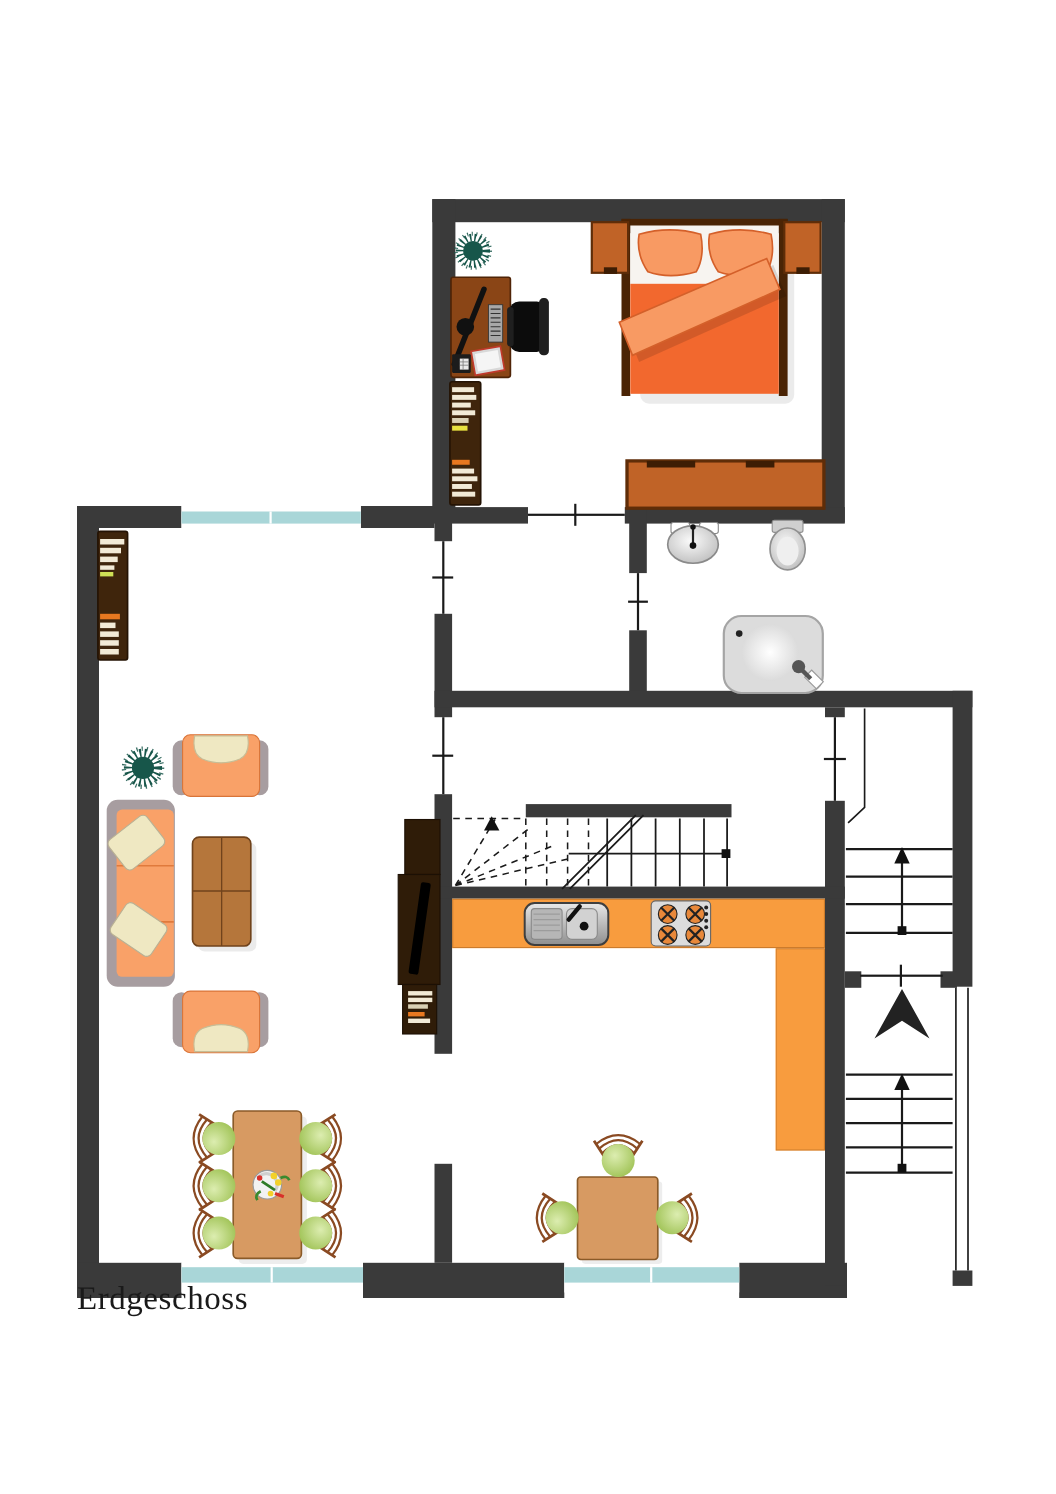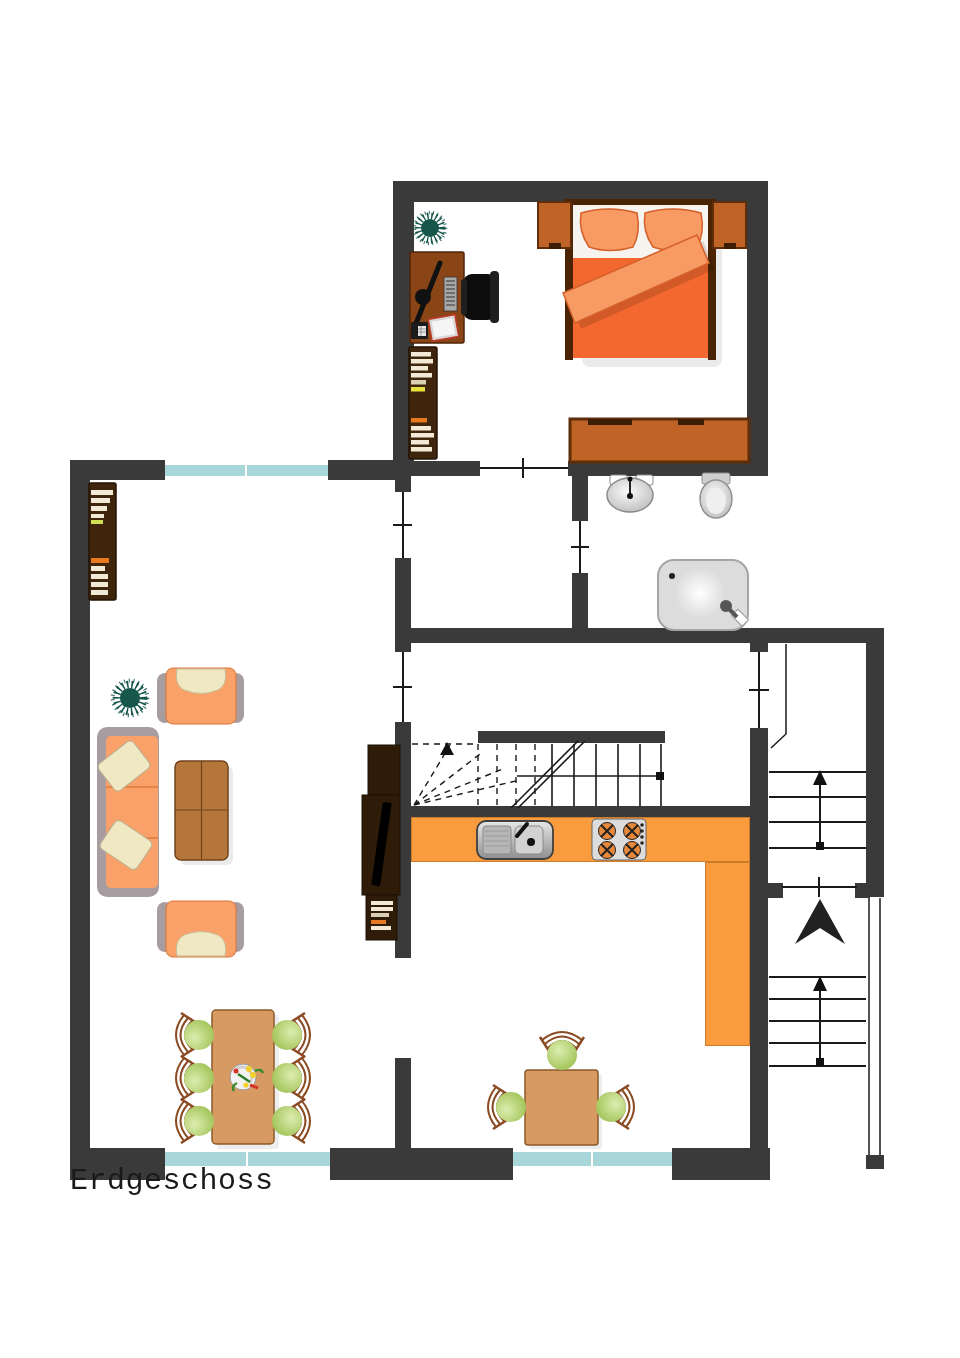--- a/index.html
+++ b/index.html
@@ -1,17 +1,17 @@
 <!DOCTYPE html>
 <html style="--c-bg: #ffffff; --c-wall: #3a3a3a; --c-line: #1a1a1a; --c-text: #1a1a1a; --c-window: #a9d6d8; --c-counter: #f89c3e; --c-bedframe: #4a2405; --c-mattress: #f7f4f0; --c-duvet: #f2682e; --c-pillow: #f89a63; --c-nightstand: #c06327; --c-trim: #5f2d08; --c-deskWood: #8a4516; --c-shelfWood: #3f250c; --c-tvWood: #2f1c08; --c-coffeeTable: #b5763b; --c-tableWood: #d79a62; --c-upholstery: #f9a168; --c-upholsteryEdge: #d97438; --c-frameGray: #a79da0; --c-cushion: #efe8c2; --c-seatGreen: #9cc050; --c-chairFrame: #8a4a22; --c-plantGreen: #17564a; --c-book: #f2ead6; --c-bookYellow: #e8e240; --c-bookOrange: #e87820; --c-fixtureGray: #cfcfcf;"><head>
 <meta charset="utf-8">
 <style>
   html,body{margin:0;padding:0;background:#fff;}
   .plan{position:relative;width:960px;height:1358px;background:var(--c-bg,#fff);
-        font-family:Liberation Mono, monospace;overflow:hidden;border-radius:23px;}
+        font-family:Liberation Serif, serif;overflow:hidden;border-radius:23px;}
   .w{position:absolute;background:var(--c-wall,#3a3a3a);}
   .ln{position:absolute;background:var(--c-line,#1a1a1a);}
   .win{position:absolute;background:#fff;}
   .win .pane{position:absolute;left:0;right:0;background:var(--c-window,#a9d6d8);}
   .win .mull{position:absolute;width:2px;background:#fff;}
   .counter{position:absolute;background:var(--c-counter,#f89c3e);
            box-shadow:inset 0 0 0 1px rgba(150,85,20,.45);}
   .label{position:absolute;color:var(--c-text,#1a1a1a);font-size:30px;letter-spacing:.5px;}
   svg.overlay{position:absolute;left:0;top:0;}
   .cf{fill:none;stroke:var(--c-chairFrame,#8a4a22);stroke-width:2;}

